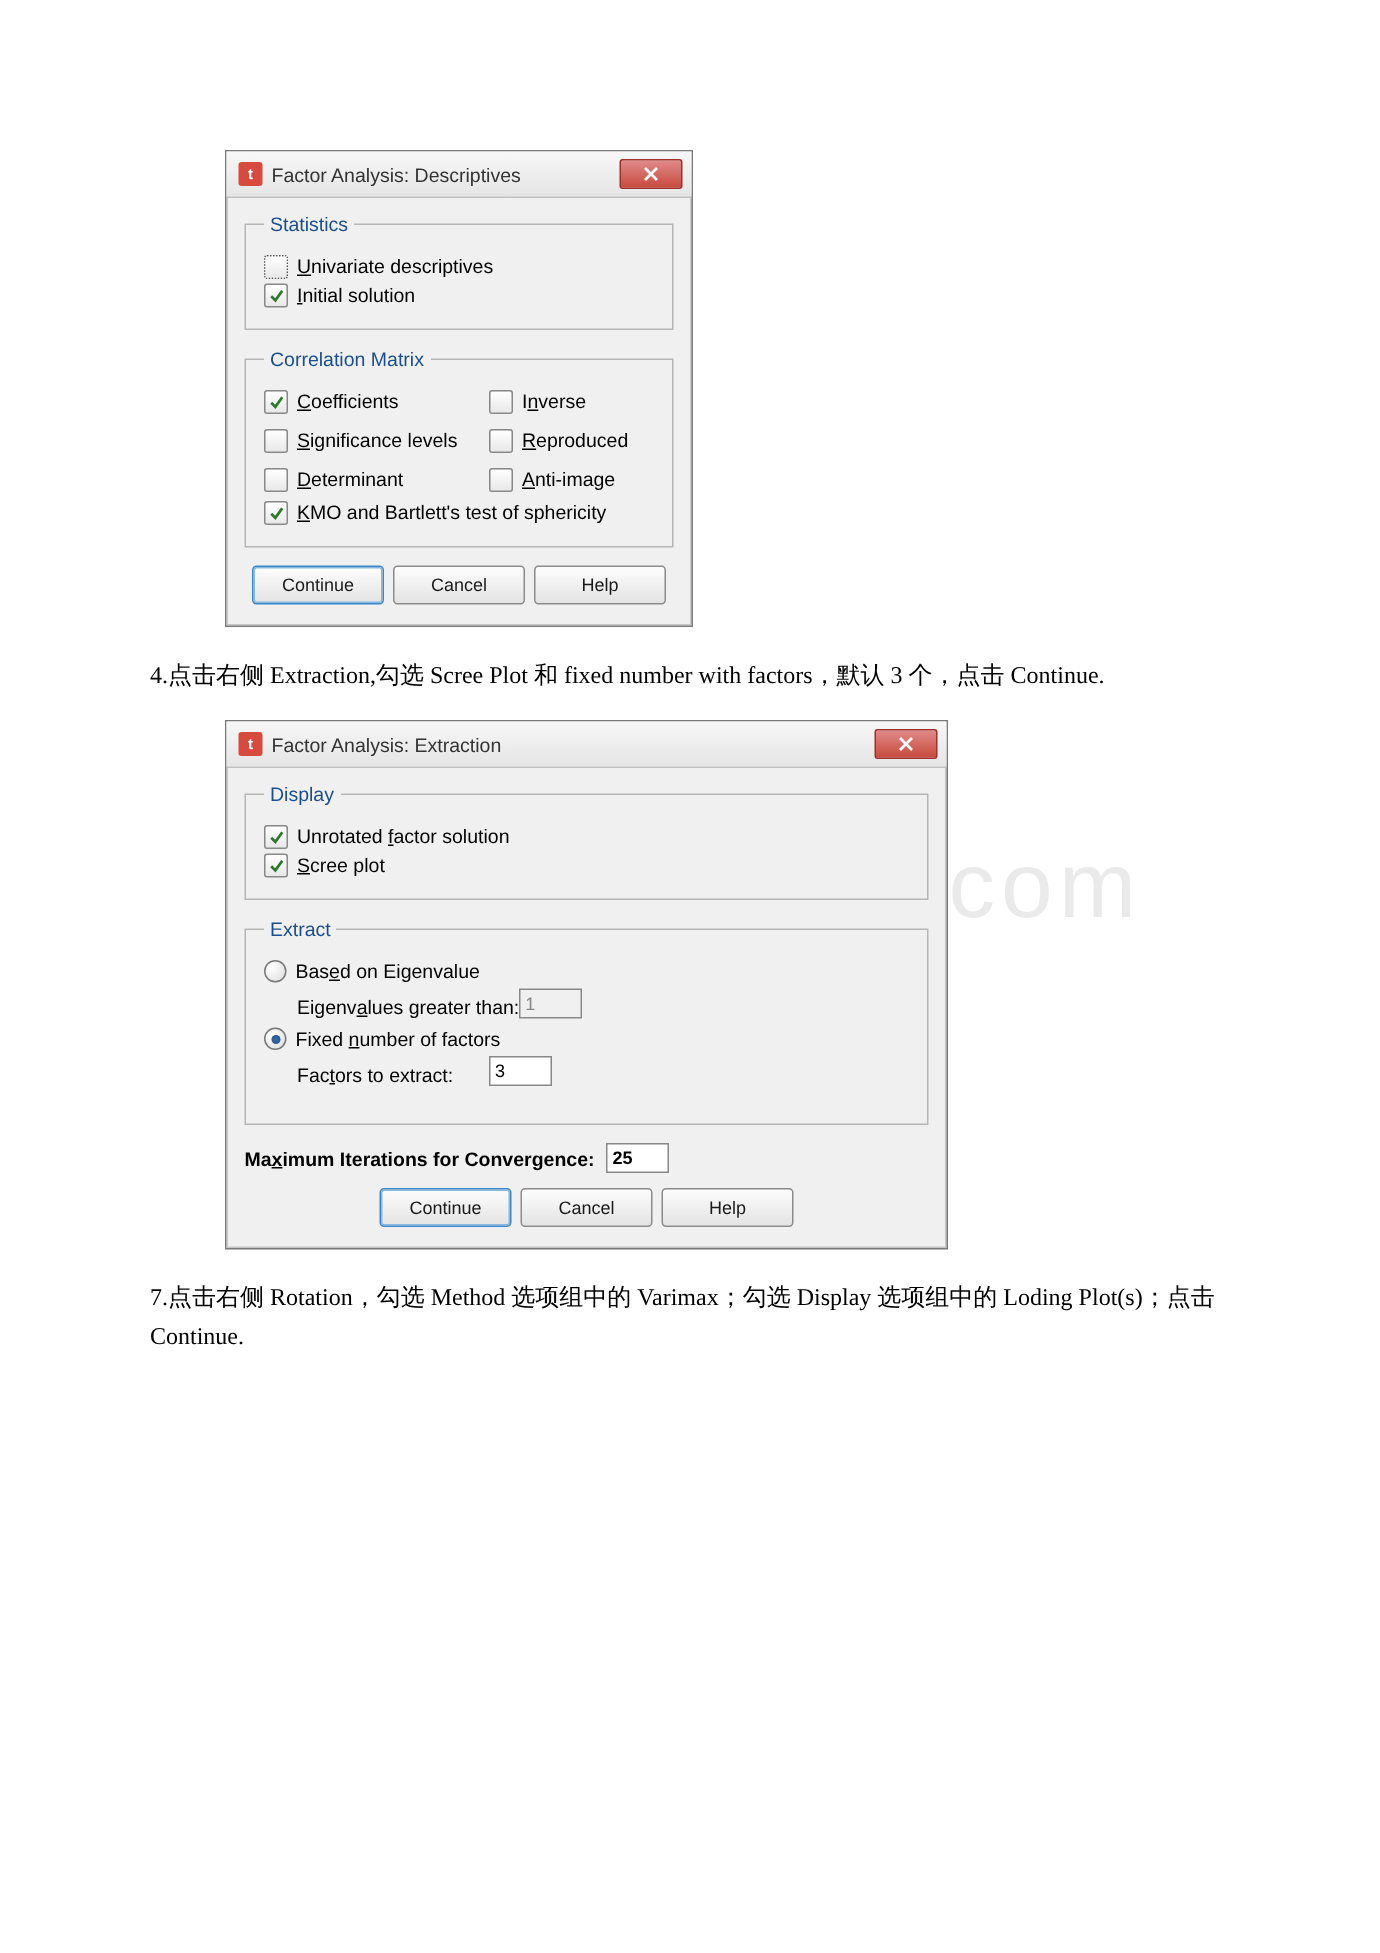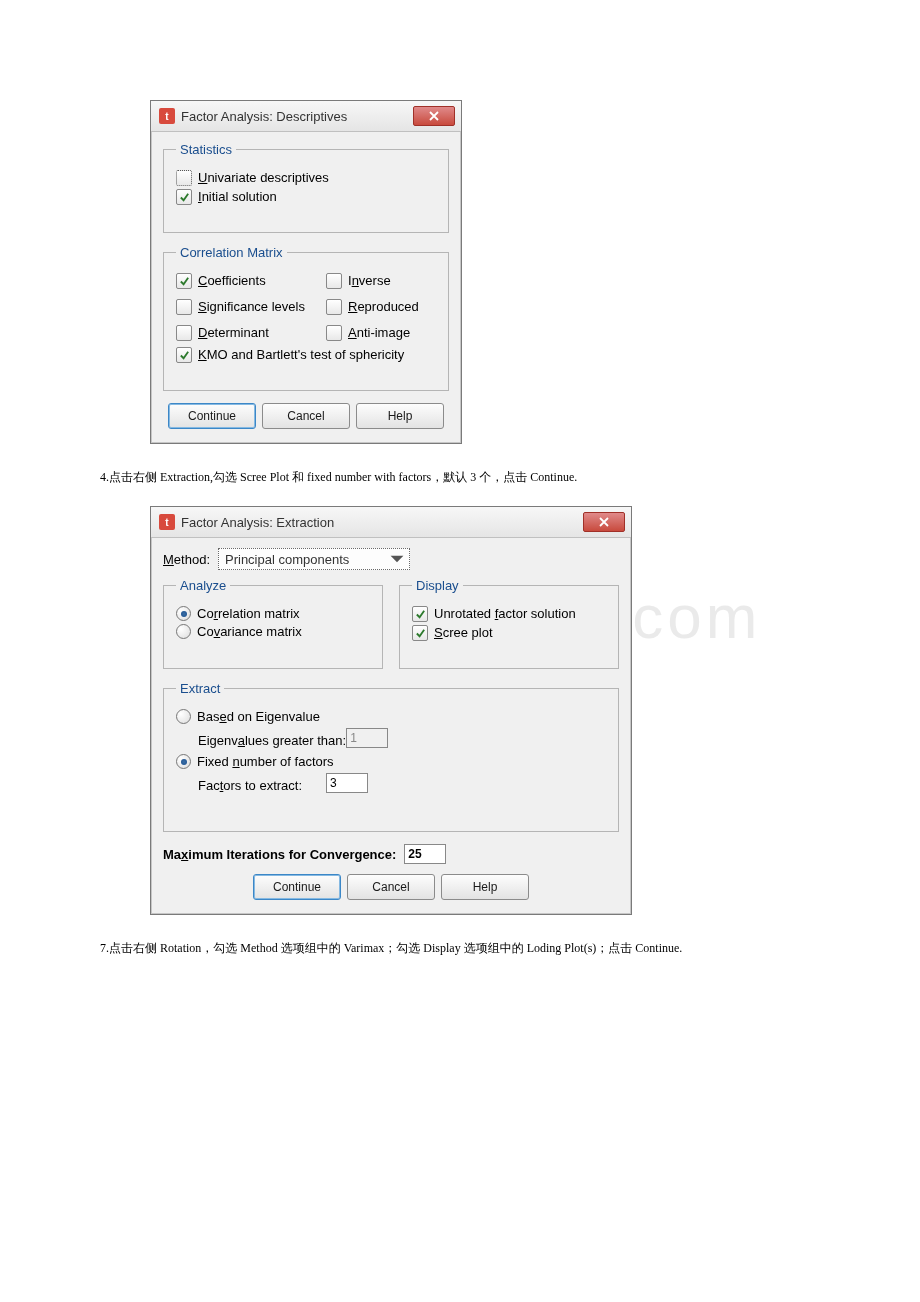--- a/index.html
+++ b/index.html
@@ -59,21 +59,21 @@
     border-radius: 2px;
     display: flex; align-items: center; justify-content: center;
   }
   .close-btn svg { width: 10px; height: 10px; }
   .dialog-body {
     padding: 10px 12px 14px 12px;
   }
   fieldset {
     border: 1px solid #b5b5b5;
     margin: 0 0 12px 0;
-    padding: 10px 12px 24px 12px;
+    padding: 10px 12px 11px 12px;
   }
   fieldset legend {
     color: #1a4e8e;
     font-size: 13px;
     padding: 0 4px;
   }
   .check-row {
     display: flex;
     align-items: flex-start;
     gap: 6px;
@@ -129,21 +129,21 @@
     display: inline-flex; align-items: center; justify-content: center;
     font-size: 12px;
     color: #1a1a1a;
     padding: 0 10px;
   }
   .btn.default {
     border-color: #3c87c7;
     box-shadow: 0 0 0 1px #85b9e2 inset;
   }
   .paragraph {
-    font-size: 12px;
+    font-size: 16px;
     line-height: 26px;
     margin: 12px 0 16px 0;
     font-family: "SimSun", serif;
   }
   .row-flex {
     display: flex;
     gap: 16px;
     margin-bottom: 12px;
   }
   .row-flex fieldset { flex: 1; margin: 0; }
@@ -292,44 +292,22 @@
           <span class="spss-icon">t</span>
           <span class="title">Factor Analysis: Extraction</span>
         </div>
         <div class="close-btn">
           <svg viewBox="0 0 10 10">
               <path d="M1 1 L9 9 M9 1 L1 9" stroke="#fff" stroke-width="1.8" fill="none"></path>
             </svg>
         </div>
       </div>
       <div class="dialog-body">
-        <div class="method-row">
-          <span><u>M</u>ethod:</span>
-          <div class="combo">
-            <span>Principal components</span>
-            <span class="arrow">
-              <svg viewBox="0 0 10 10">
-                  <path d="M1 3 L5 7 L9 3 Z" fill="#555"></path>
-                </svg>
-            </span>
-          </div>
-        </div>
 
         <div class="row-flex">
-          <fieldset>
-            <legend>Analyze</legend>
-            <div class="check-row">
-              <span class="radio checked"></span>
-              <span class="lbl">Co<u>r</u>relation matrix</span>
-            </div>
-            <div class="check-row">
-              <span class="radio"></span>
-              <span class="lbl">Co<u>v</u>ariance matrix</span>
-            </div>
-          </fieldset>
           <fieldset>
             <legend>Display</legend>
             <div class="check-row">
               <span class="cbox checked">
                 <svg viewBox="0 0 12 12">
                     <path d="M2 6 L5 9 L10 2" stroke="#2d7a2d" stroke-width="2" fill="none"></path>
                   </svg>
               </span>
               <span class="lbl">Unrotated <u>f</u>actor solution</span>
             </div>

